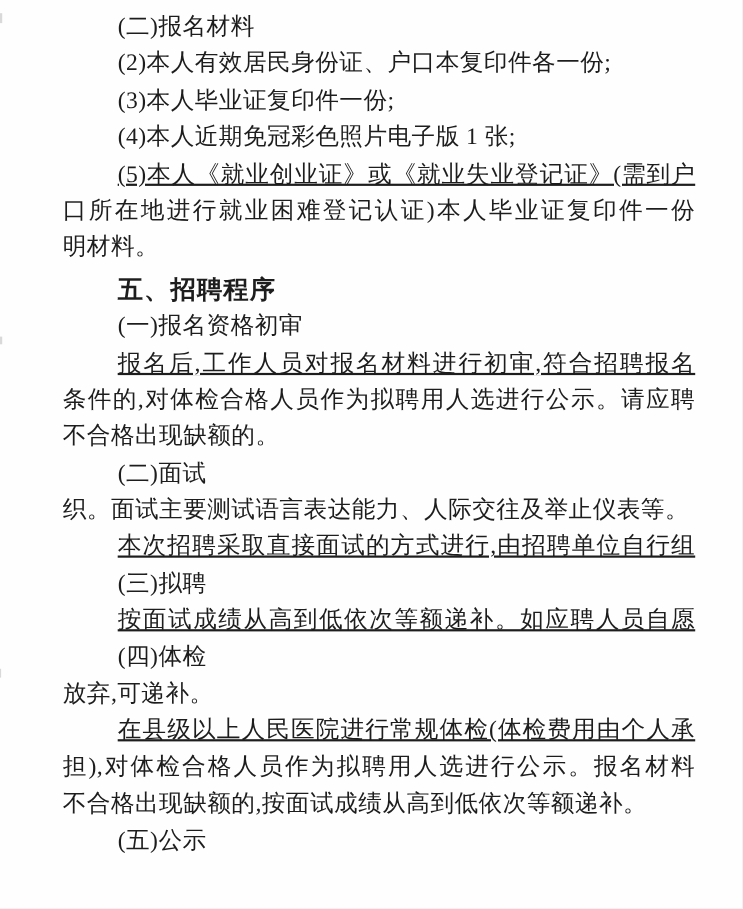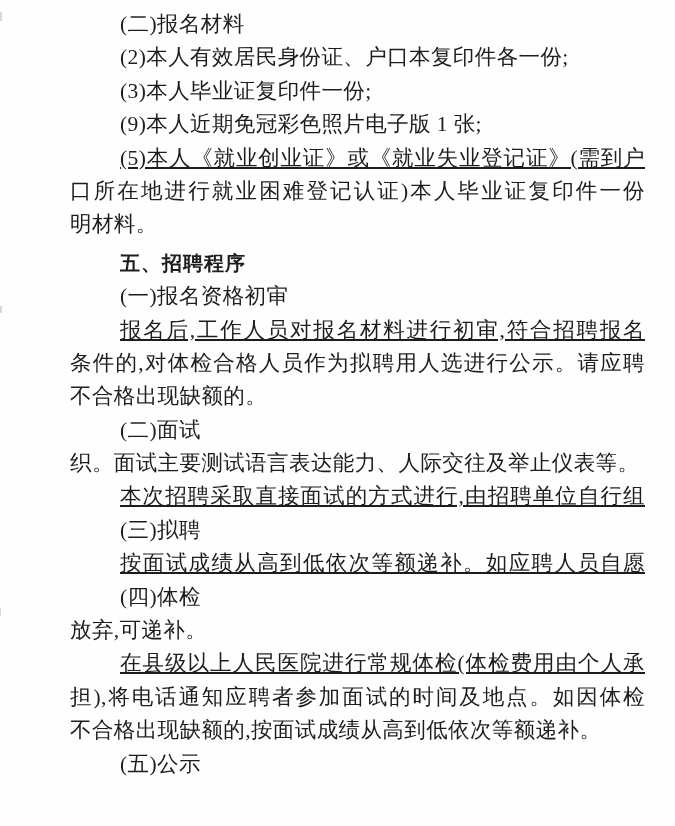--- a/index.html
+++ b/index.html
@@ -13,21 +13,21 @@
     height: 826px;
     background: #fefefe;
     overflow: hidden;
     font-family: "Liberation Serif", "DejaVu Serif", serif;
     color: #1d1d1d;
     box-sizing: border-box;
   }
   .text-block {
     position: absolute;
     top: 8px;
-    left: 70px;
+    left: 57px;
     width: 575px;
   }
   .line {
     font-size: 21.5px;
     line-height: 33.4px;
     height: 33.4px;
     letter-spacing: 0.4px;
     white-space: nowrap;
     text-align: left;
   }
@@ -41,21 +41,21 @@
     text-align-last: justify;
   }
   .line.full.indent {
     padding-left: 0;
     text-indent: 50px;
     text-decoration: underline;
   }
   .line.heading {
     font-family: "Liberation Sans", "DejaVu Sans", sans-serif;
     font-weight: 700;
-    font-size: 20px;
+    font-size: 23px;
     margin-top: 5px;
     height: 33.4px;
     letter-spacing: 1px;
   }
   
   .artifact {
     position: absolute;
     background: #b9b9b9;
     opacity: 0.55;
   }
@@ -68,34 +68,34 @@
 
 <div class="page">
   <div class="artifact a1"></div>
   <div class="artifact a2"></div>
   <div class="artifact a3"></div>
 
   <div class="text-block">
     <div class="line indent">(二)报名材料</div>
     <div class="line indent">(2)本人有效居民身份证、户口本复印件各一份;</div>
     <div class="line indent">(3)本人毕业证复印件一份;</div>
-    <div class="line indent">(9)本人近期免冠彩色照片电子版 1 张;</div>
+    <div class="line indent">(4)本人近期免冠彩色照片电子版 1 张;</div>
     <div class="line indent full">(5)本人《就业创业证》或《就业失业登记证》(需到户</div>
     <div class="line full">口所在地进行就业困难登记认证)本人毕业证复印件一份</div>
     <div class="line">明材料。</div>
     <div class="line indent heading">五、招聘程序</div>
     <div class="line indent">(一)报名资格初审</div>
     <div class="line indent full">报名后,工作人员对报名材料进行初审,符合招聘报名</div>
     <div class="line full">条件的,对体检合格人员作为拟聘用人选进行公示。请应聘</div>
     <div class="line">不合格出现缺额的。</div>
     <div class="line indent">(二)面试</div>
     <div class="line">织。面试主要测试语言表达能力、人际交往及举止仪表等。</div>
     <div class="line indent full">本次招聘采取直接面试的方式进行,由招聘单位自行组</div>
     <div class="line indent">(三)拟聘</div>
     <div class="line indent full">按面试成绩从高到低依次等额递补。如应聘人员自愿</div>
     <div class="line indent">(四)体检</div>
     <div class="line">放弃,可递补。</div>
     <div class="line indent full">在县级以上人民医院进行常规体检(体检费用由个人承</div>
-    <div class="line full">担),将电话通知应聘者参加面试的时间及地点。如因体检</div>
+    <div class="line full">担),对体检合格人员作为拟聘用人选进行公示。报名材料</div>
     <div class="line">不合格出现缺额的,按面试成绩从高到低依次等额递补。</div>
     <div class="line indent">(五)公示</div>
   </div>
 </div>
 
 </body></html>

